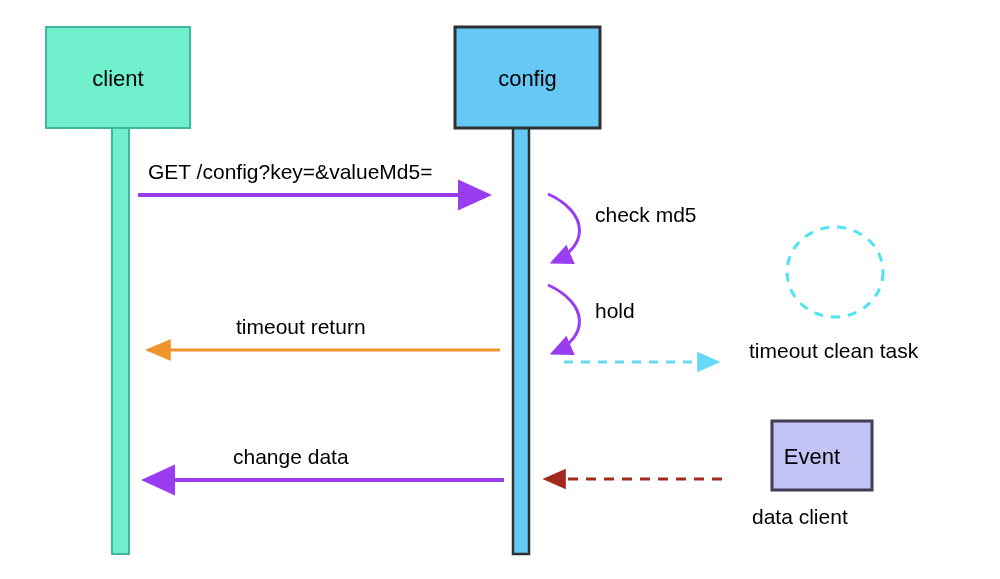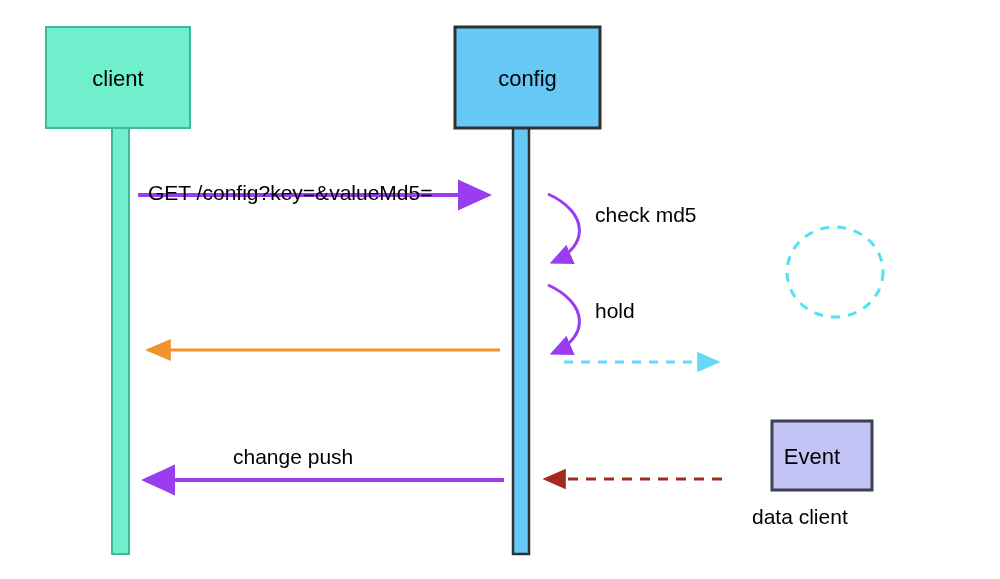--- a/index.html
+++ b/index.html
@@ -93,27 +93,29 @@
 
     <line x1="722" y1="479" x2="546" y2="479" stroke="#A32A1E" stroke-width="3" stroke-dasharray="10,8" marker-end="url(#arrow-darkred)"></line>
 
     <rect x="772" y="421" width="100" height="69" fill="#C3C3F5" stroke="#3F3F55" stroke-width="3"></rect>
   </svg>
 
   <div class="box-label" style="left:46px; top:66px; width:144px; text-align:center;">client</div>
 
   <div class="box-label" style="left:455px; top:66px; width:145px; text-align:center;">config</div>
 
-  <div class="lbl" style="left:148px; top:161px;margin-top:21px;">GET /config?key=&amp;valueMd5=</div>
+  <div class="lbl" style="left:148px; top:161px;">GET /config?key=&amp;valueMd5=</div>
 
   <div class="lbl" style="left:595px; top:204px;">check md5</div>
 
   <div class="lbl" style="left:595px; top:300px;">hold</div>
 
+  <div class="lbl" style="left:236px; top:316px;">timeout return</div>
 
-  <div class="lbl" style="left:233px; top:446px;">change push</div>
+  <div class="lbl" style="left:233px; top:446px;">change data</div>
 
+  <div class="lbl" style="left:749px; top:340px;">timeout clean task</div>
 
   <div class="box-label" style="left:772px; top:444px; width:80px; text-align:center;">Event</div>
 
   <div class="lbl" style="left:752px; top:506px;">data client</div>
 
 </div>
 
 </body></html>

